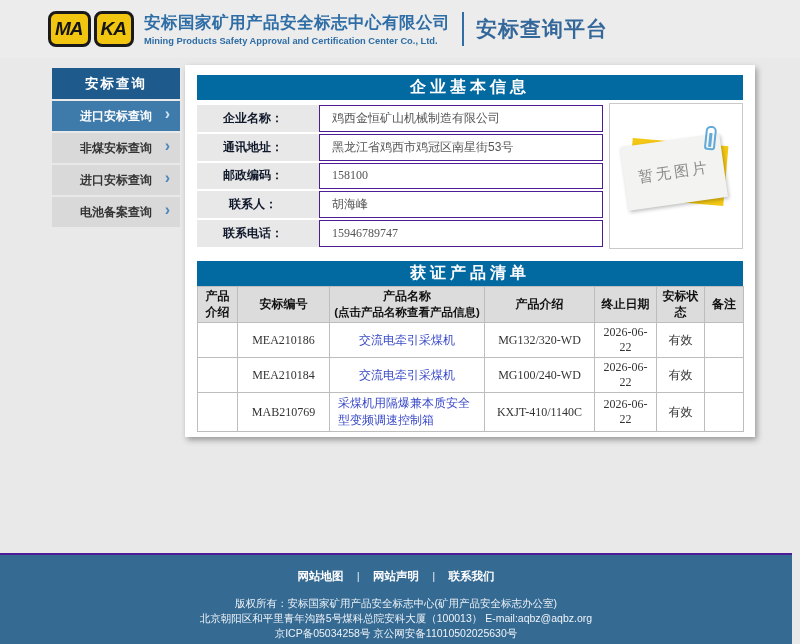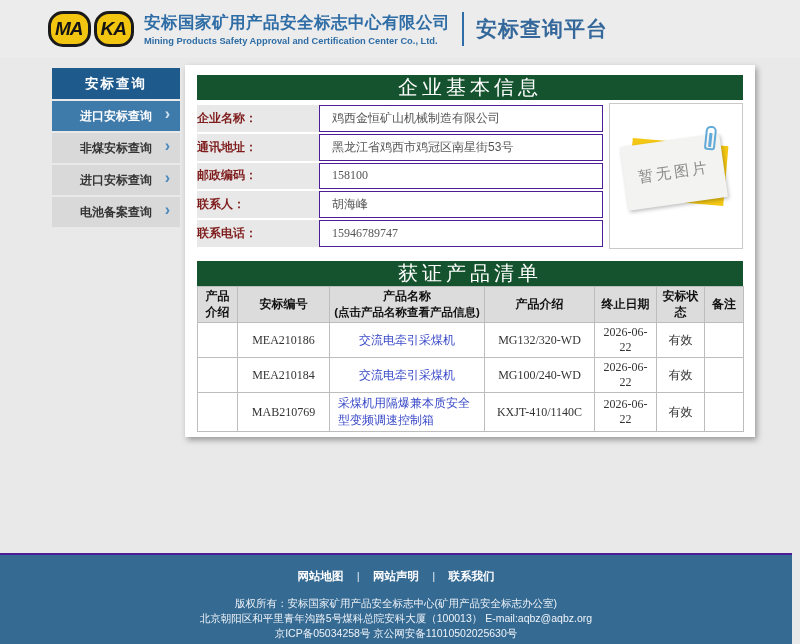--- a/index.html
+++ b/index.html
@@ -3,21 +3,21 @@
 <meta charset="utf-8">
 <style>
   * { margin:0; padding:0; box-sizing:border-box; }
   html,body { width:800px; height:644px; overflow:hidden; }
   body { font-family:"Liberation Sans","DejaVu Sans",sans-serif; background:#e9e9e9; position:relative; }
 
   
   .topbar { height:58px; background:#ececec; display:flex; align-items:center; padding-left:48px; }
   .logo { display:flex; gap:3px; margin-right:10px; }
   .badge { display:inline-block; background:#f2c511; color:#141414; font-weight:bold; font-style:italic;
-           font-size:19px; line-height:1; padding:5px 5px 6px 4px; border:3px solid #1a1a1a; border-radius:15px;
+           font-size:19px; line-height:1; padding:5px 5px 6px 4px; border:3px solid #1a1a1a; border-radius:8px;
            box-shadow:inset 0 0 0 1px #f2c511; letter-spacing:-1px; }
   .org { margin-right:10px; }
   .org-cn { color:#2e6da5; font-weight:bold; font-size:16.5px; letter-spacing:0.5px; }
   .org-en { color:#2e6da5; font-weight:bold; font-size:9.3px; margin-top:2px; }
   .vdivider { width:2px; height:34px; background:#2e6da5; margin:0 12px 0 2px; }
   .platform { color:#35689a; font-weight:bold; font-size:21px; letter-spacing:1px; }
 
   
   .content { position:absolute; top:58px; left:0; right:0; bottom:91px; }
 
@@ -27,28 +27,28 @@
                display:flex; align-items:center; justify-content:center; letter-spacing:2px; }
   .sb-item { height:30px; background:#d9d9d9; margin-top:2px; color:#333; font-size:12px; font-weight:bold;
              display:flex; align-items:center; justify-content:center; position:relative; cursor:pointer; }
   .sb-item .chev { position:absolute; right:10px; top:4px; color:#4a88bb; font-size:16px; font-weight:bold; }
   .sb-item.active { background:#3e7aaa; color:#fff; }
   .sb-item.active .chev { color:#cfe2f0; }
 
   
   .panel { position:absolute; left:185px; top:7px; width:570px; height:372px; background:#fff;
            box-shadow:2px 3px 6px rgba(0,0,0,0.35); padding:10px 12px; }
-  .sec-header { height:25px; background:#14532d; color:#fff; font-weight:normal; font-size:20px;
+  .sec-header { height:25px; background:#0369a1; color:#fff; font-weight:bold; font-size:16px;
                 display:flex; align-items:center; justify-content:center; letter-spacing:4px; }
 
   .info-wrap { display:flex; margin-top:3px; gap:6px; }
   table.info { width:406px; border-spacing:0 2px; border-collapse:separate; table-layout:fixed; }
   table.info td { height:21px; font-size:12px; vertical-align:middle; }
-  table.info td.lbl { width:122px; background:#e8e8e8; text-align:left; padding-right:10px;
-                      font-weight:bold; color:#7f1d1d; }
+  table.info td.lbl { width:122px; background:#e8e8e8; text-align:center; padding-right:10px;
+                      font-weight:bold; color:#0f172a; }
   table.info td.val { background:#fff; border:1px solid #4c1d95; padding-left:12px; color:#555; }
   .num { font-family:"Liberation Serif",serif; font-size:13px; color:#333; }
 
   .noimg-box { width:134px; height:146px; border:1px solid #c9c9c9; position:relative; background:#fff; }
   .card-yellow { position:absolute; left:20px; top:38px; width:96px; height:60px; background:#f3c713;
                  transform:rotate(5deg); }
   .card-white { position:absolute; left:14px; top:36px; width:100px; height:64px; background:#f3f3f1;
                 transform:rotate(-8deg); box-shadow:1px 2px 4px rgba(0,0,0,0.25);
                 display:flex; align-items:center; justify-content:center; }
   .card-white span { font-family:"DejaVu Serif",serif; color:#8b8b8b; font-size:15px; letter-spacing:3px; }

